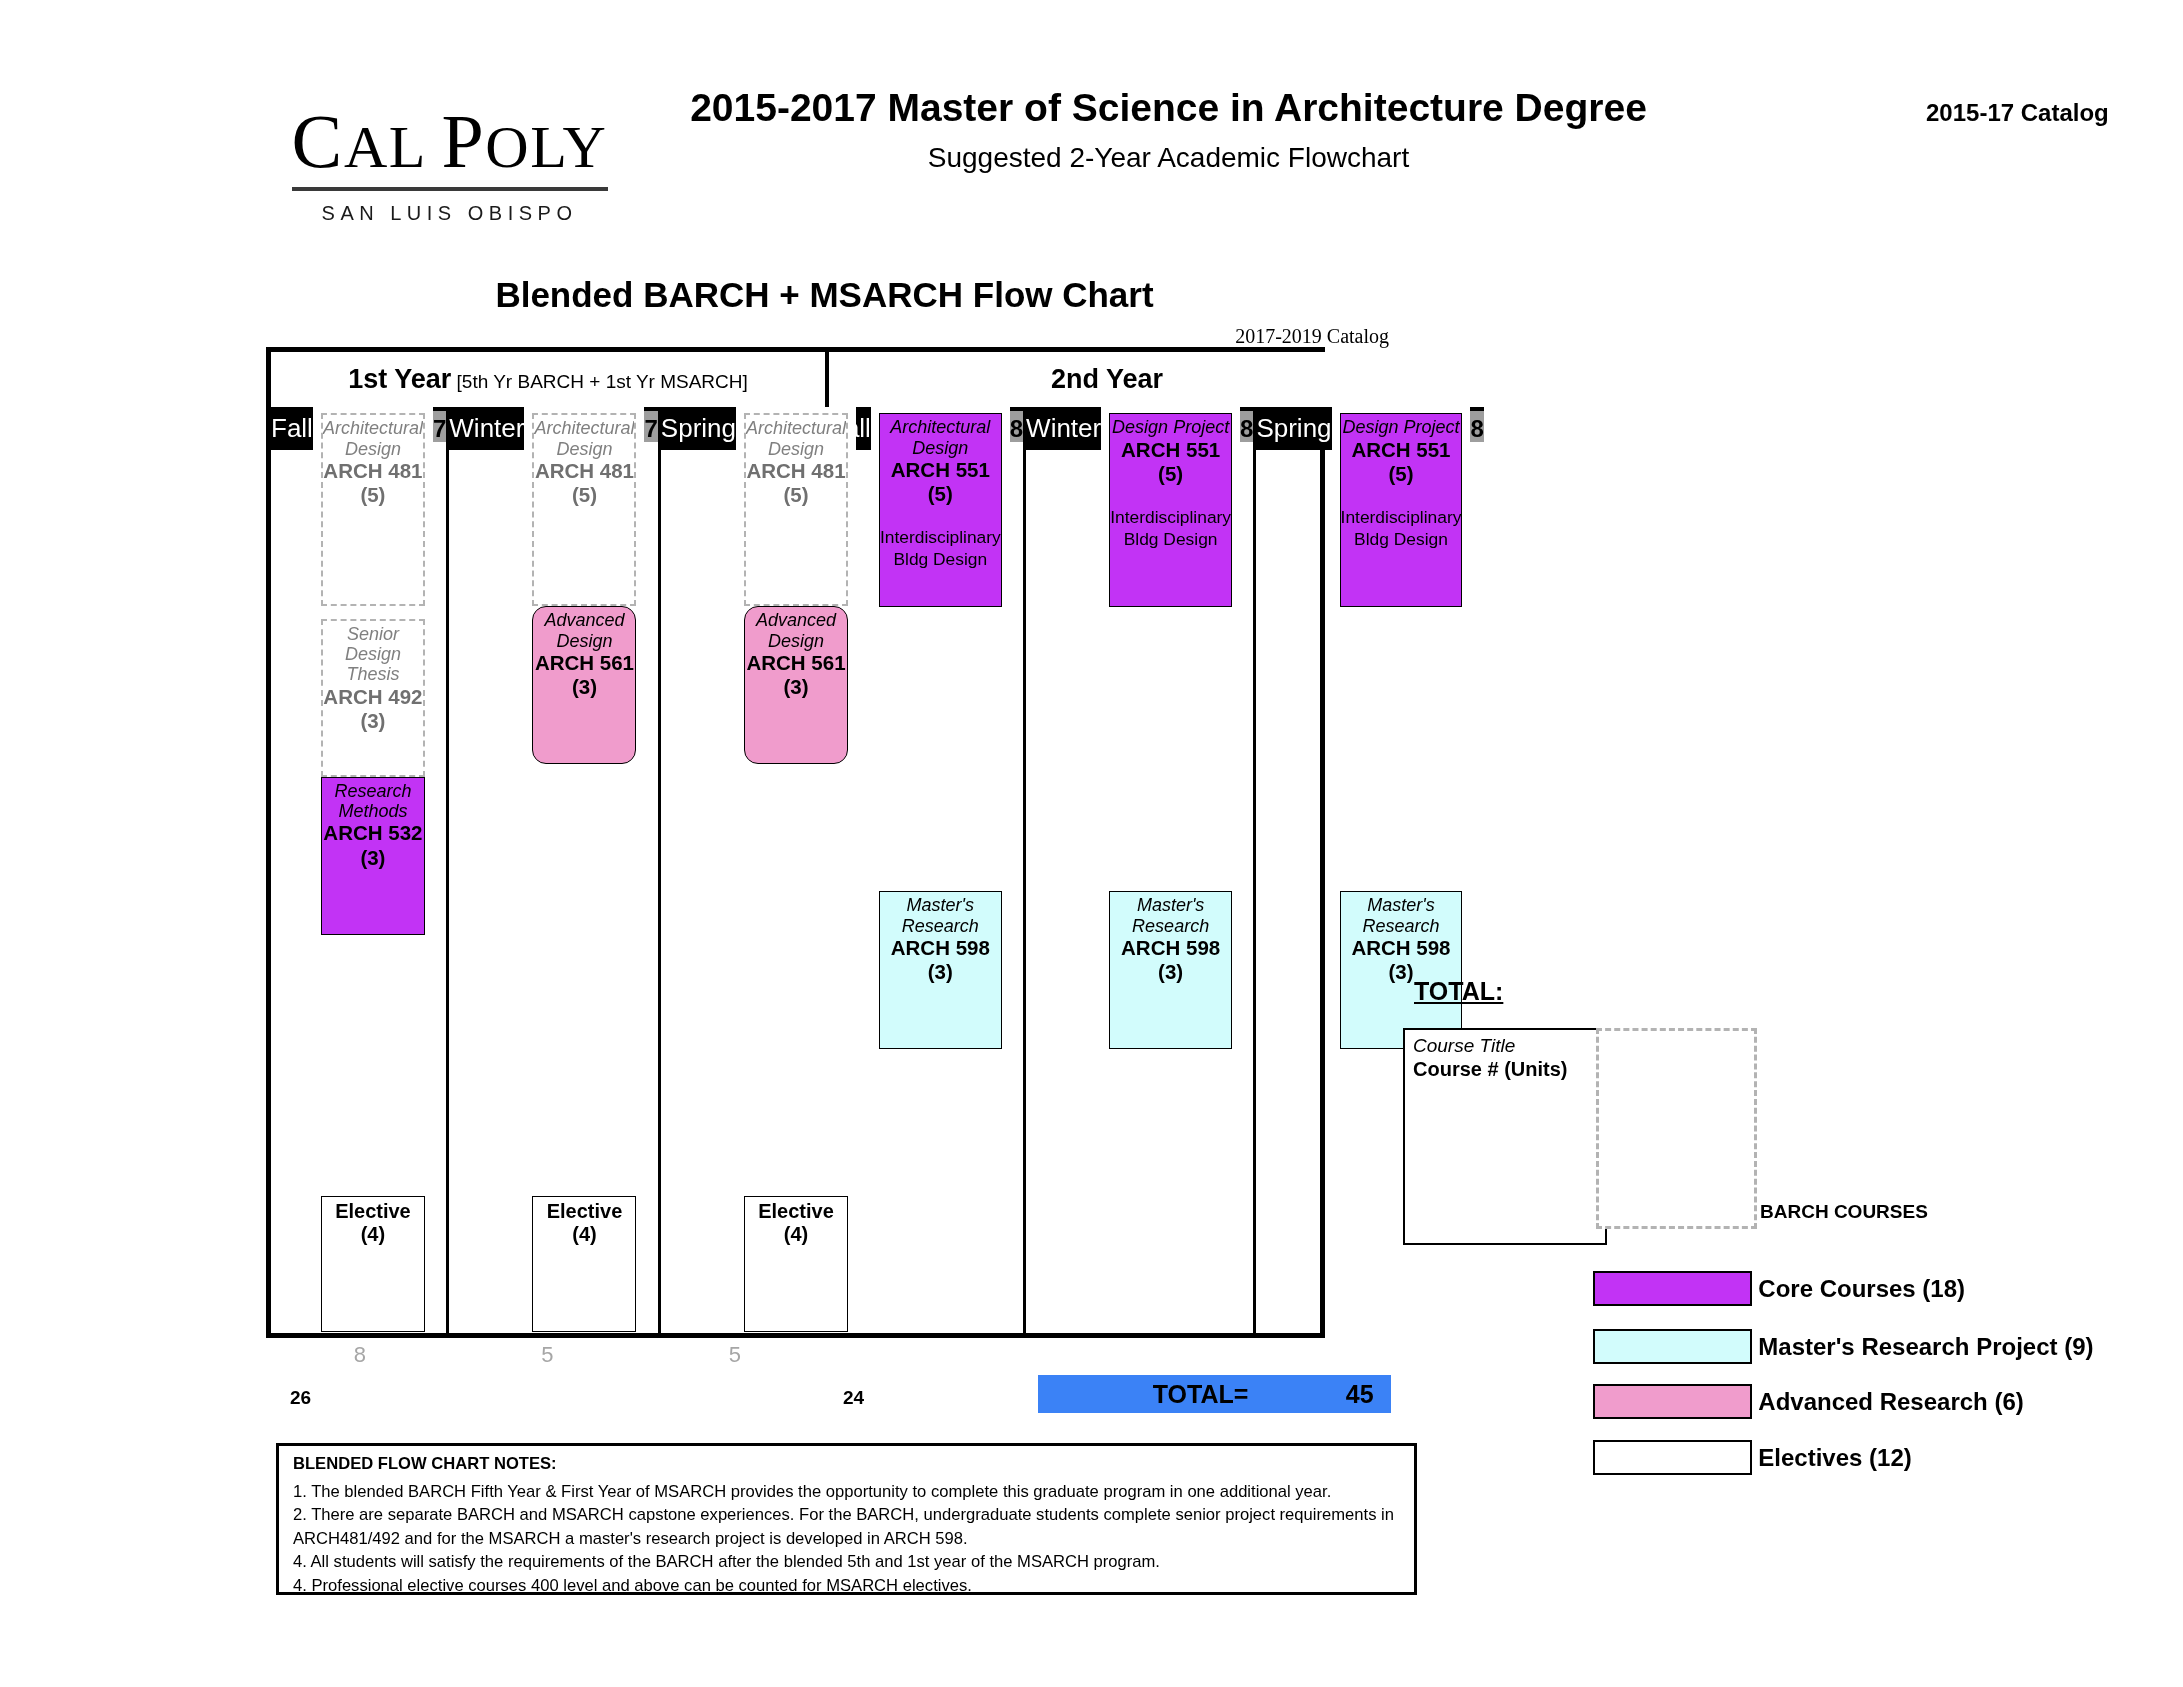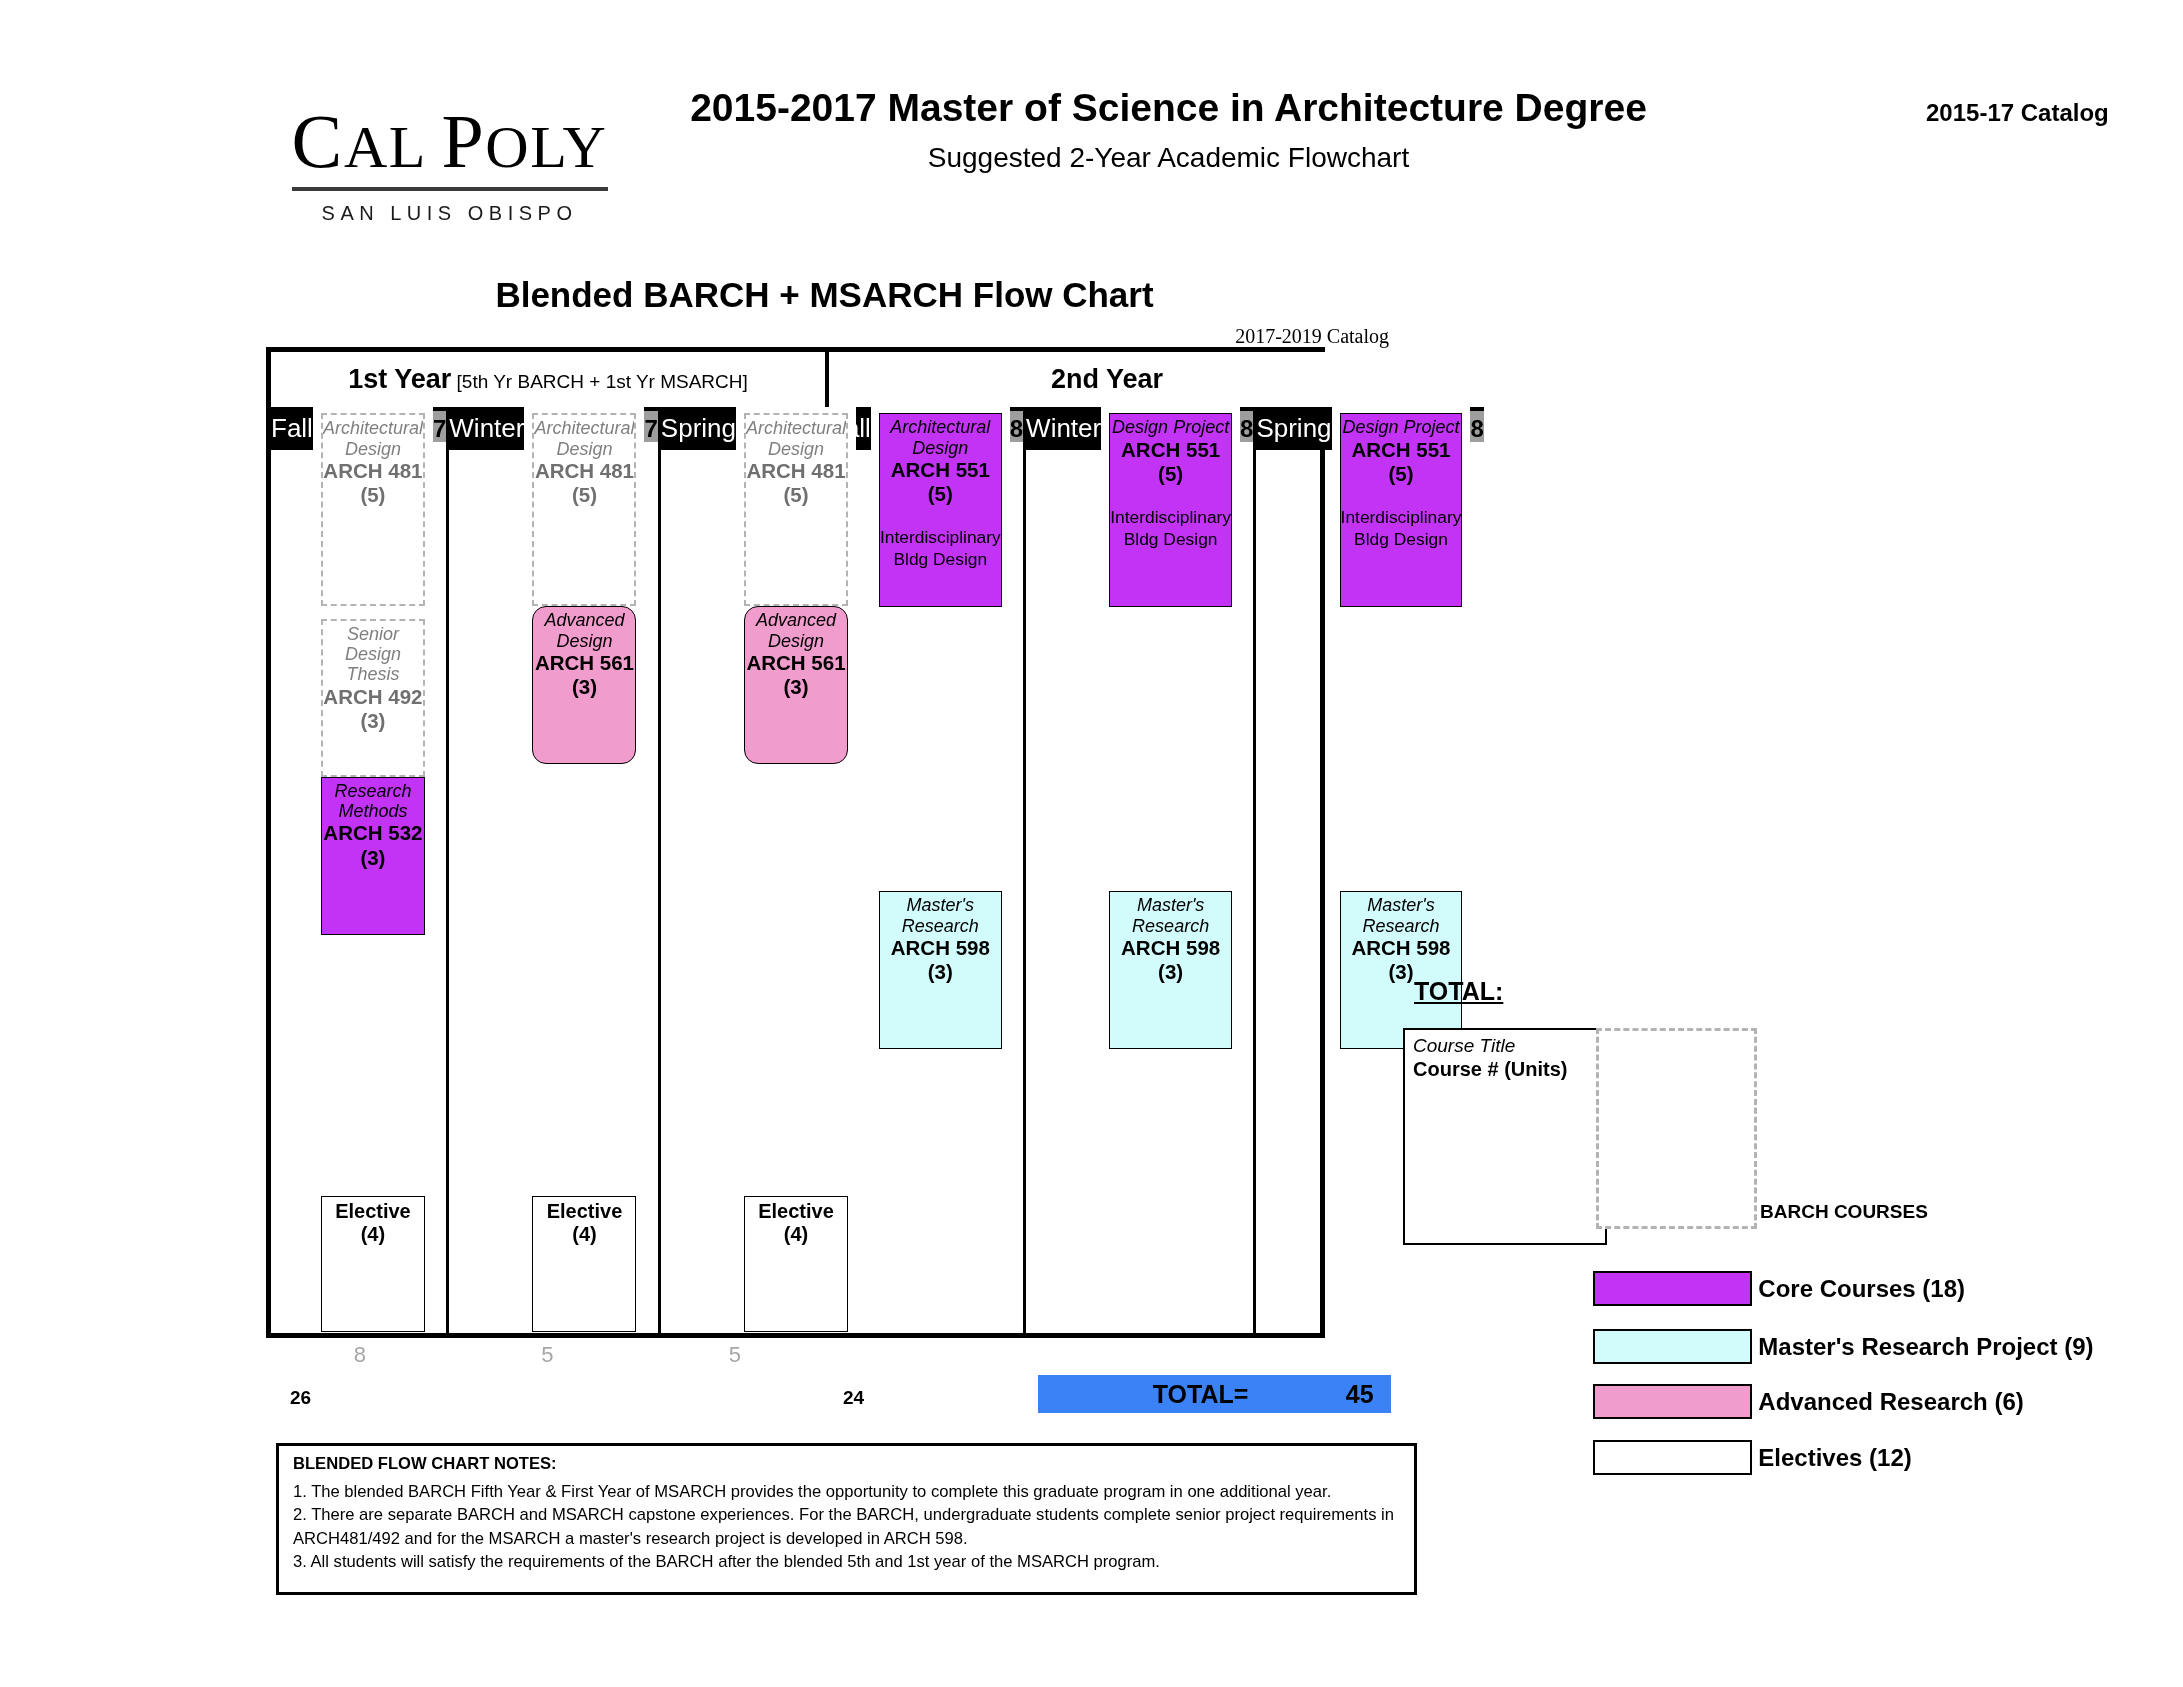--- a/index.html
+++ b/index.html
@@ -358,21 +358,22 @@
   <div id="total-label">TOTAL=</div>
   <div id="total-value">45</div>
 </div>
 
 <div id="notes">
   <div id="notes-title">BLENDED FLOW CHART NOTES:</div>
   <div id="notes-lines">
       <div class="note-line">1. The blended BARCH Fifth Year &amp; First Year of MSARCH provides the opportunity to complete this graduate program in one additional year.</div>
       <div class="note-line">2. There are separate BARCH and MSARCH capstone experiences. For the BARCH, undergraduate students complete senior project requirements in</div>
       <div class="note-line">ARCH481/492 and for the MSARCH a master's research project is developed in ARCH 598.</div>
-      <div class="note-line">3. All students will satisfy the requirements of the BARCH after the blended 5th and 1st year of the MSARCH program.</div>
+      <div class="note-line">4. All students will satisfy the requirements of the BARCH after the blended 5th and 1st year of the MSARCH program.</div>
+      <div class="note-line">4. Professional elective courses 400 level and above can be counted for MSARCH electives.</div>
     </div>
 </div>
 
 <div id="legend-title">TOTAL:</div>
 <div id="legend-sample">
   <div class="ls-title">Course Title</div>
   <div class="ls-code">Course # (Units)</div>
 </div>
 <div id="legend-dashed"></div>
 <div id="legend-dashed-label">BARCH COURSES</div>

